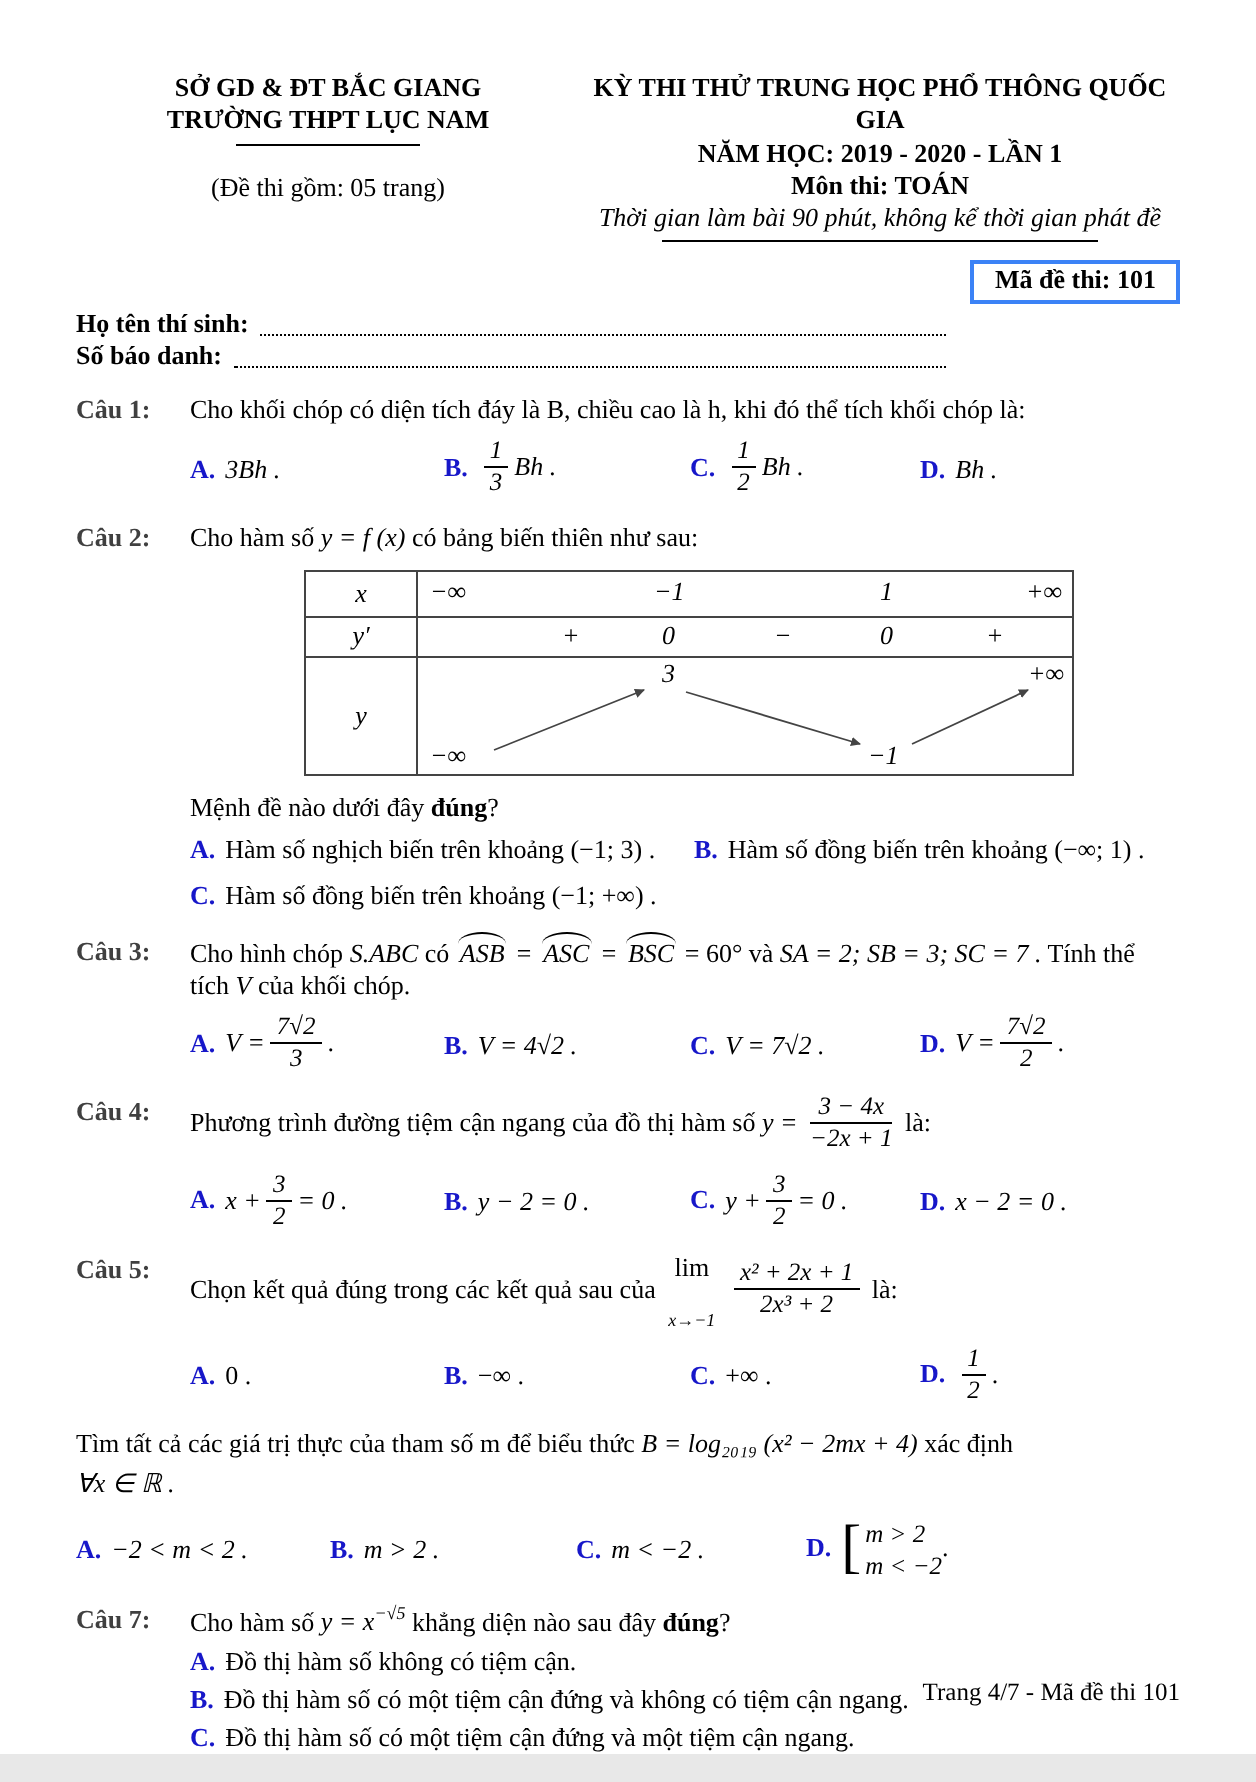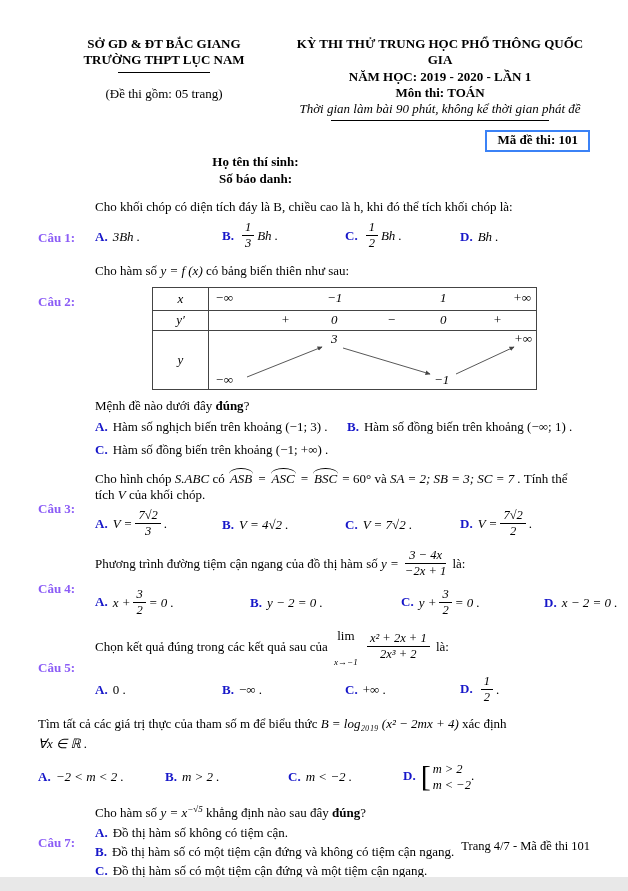--- a/index.html
+++ b/index.html
@@ -18,27 +18,27 @@
   .h-left { width:252px; text-align:center; }
   .h-right { flex:1; text-align:center; }
   .rule-sm { border:0; border-top:1px solid #000; width:92px; margin:3px auto 0; }
   .rule-lg { border:0; border-top:1px solid #000; width:218px; margin:3px auto 0; }
   .pages-note { margin-top:13px; }
 
   .code-row { display:flex; justify-content:flex-end; margin-top:9px; }
   .code-box { border:2px solid #3b82f6; padding:0px 10px 1px; font-weight:bold; }
 
   .student { margin-top:2px; }
-  .student-line { display:flex; align-items:center; width:435px;flex-direction:column; }
+  .student-line { display:flex; align-items:flex-end; width:435px; }
   .student-line .lbl { font-weight:bold; white-space:nowrap; }
   .dots { flex:1; border-bottom:1.6px dotted #000; margin-left:6px; transform:translateY(-2px); }
 
   
   .q { display:flex; margin-top:11px; }
-  .qlabel { width:57px; flex:none; color:#8b5cf6; font-weight:bold;margin-top:31px; }
+  .qlabel { width:57px; flex:none; color:#404040; font-weight:bold; }
   .qbody { flex:1; }
   .opts4 { display:grid; grid-template-columns:127px 123px 115px 1fr; margin-top:7px; align-items:center; }
   .opts2 { display:grid; grid-template-columns:252px 1fr; row-gap:7px; margin-top:5px; }
   .ol { color:#1717c9; font-weight:bold; margin-right:5px; }
   .opt { white-space:nowrap; }
 
   .frac { display:inline-flex; flex-direction:column; text-align:center; vertical-align:middle;
           line-height:1.05; font-style:italic; margin:0 3px; position:relative; top:-1px; font-size:12.5px; }
   .fnum { border-bottom:1px solid #000; padding:0 3px 1px; }
   .fden { padding-top:1px; }
@@ -227,21 +227,21 @@
     <div class="qbody">
       <div>
         <span>Phương trình đường tiệm cận ngang của đồ thị hàm số</span>
         <span class="m">y =</span>
         <span class="frac">
             <span class="fnum">3 − 4x</span>
             <span class="fden">−2x + 1</span>
           </span>
         <span>là:</span>
       </div>
-      <div class="opts4" style="margin-top:9px;gap:28px;">
+      <div class="opts4" style="margin-top:9px;">
         <span class="opt"><span class="ol">A.</span><span class="m">x +</span><span class="frac">
               <span class="fnum">3</span>
               <span class="fden">2</span>
             </span><span class="m">= 0 .</span></span>
         <span class="opt"><span class="ol">B.</span><span class="m">y − 2 = 0 .</span></span>
         <span class="opt"><span class="ol">C.</span><span class="m">y +</span><span class="frac">
               <span class="fnum">3</span>
               <span class="fden">2</span>
             </span><span class="m">= 0 .</span></span>
         <span class="opt"><span class="ol">D.</span><span class="m">x − 2 = 0 .</span></span>
@@ -297,21 +297,21 @@
             </span><span>.</span></span>
       </div>
     </div>
   </div>
 
   <div class="q">
     <div class="qlabel">Câu 7:</div>
     <div class="qbody">
       <div>
         <span>Cho hàm số</span>
-        <span class="m"><span>y = x</span><sup class="e">−√5</sup></span><span> khẳng định nào sau đây </span><span class="b">đúng</span><span>?</span>
+        <span class="m"><span>y = x</span><sup class="e">−√5</sup></span><span> khẳng diện nào sau đây </span><span class="b">đúng</span><span>?</span>
       </div>
       <div class="optline"><span class="ol">A.</span><span>Đồ thị hàm số không có tiệm cận.</span></div>
       <div class="optline"><span class="ol">B.</span><span>Đồ thị hàm số có một tiệm cận đứng và không có tiệm cận ngang.</span></div>
       <div class="optline"><span class="ol">C.</span><span>Đồ thị hàm số có một tiệm cận đứng và một tiệm cận ngang.</span></div>
     </div>
   </div>
 
   <div class="footer">Trang 4/7 - Mã đề thi 101</div>
 
 </div>

